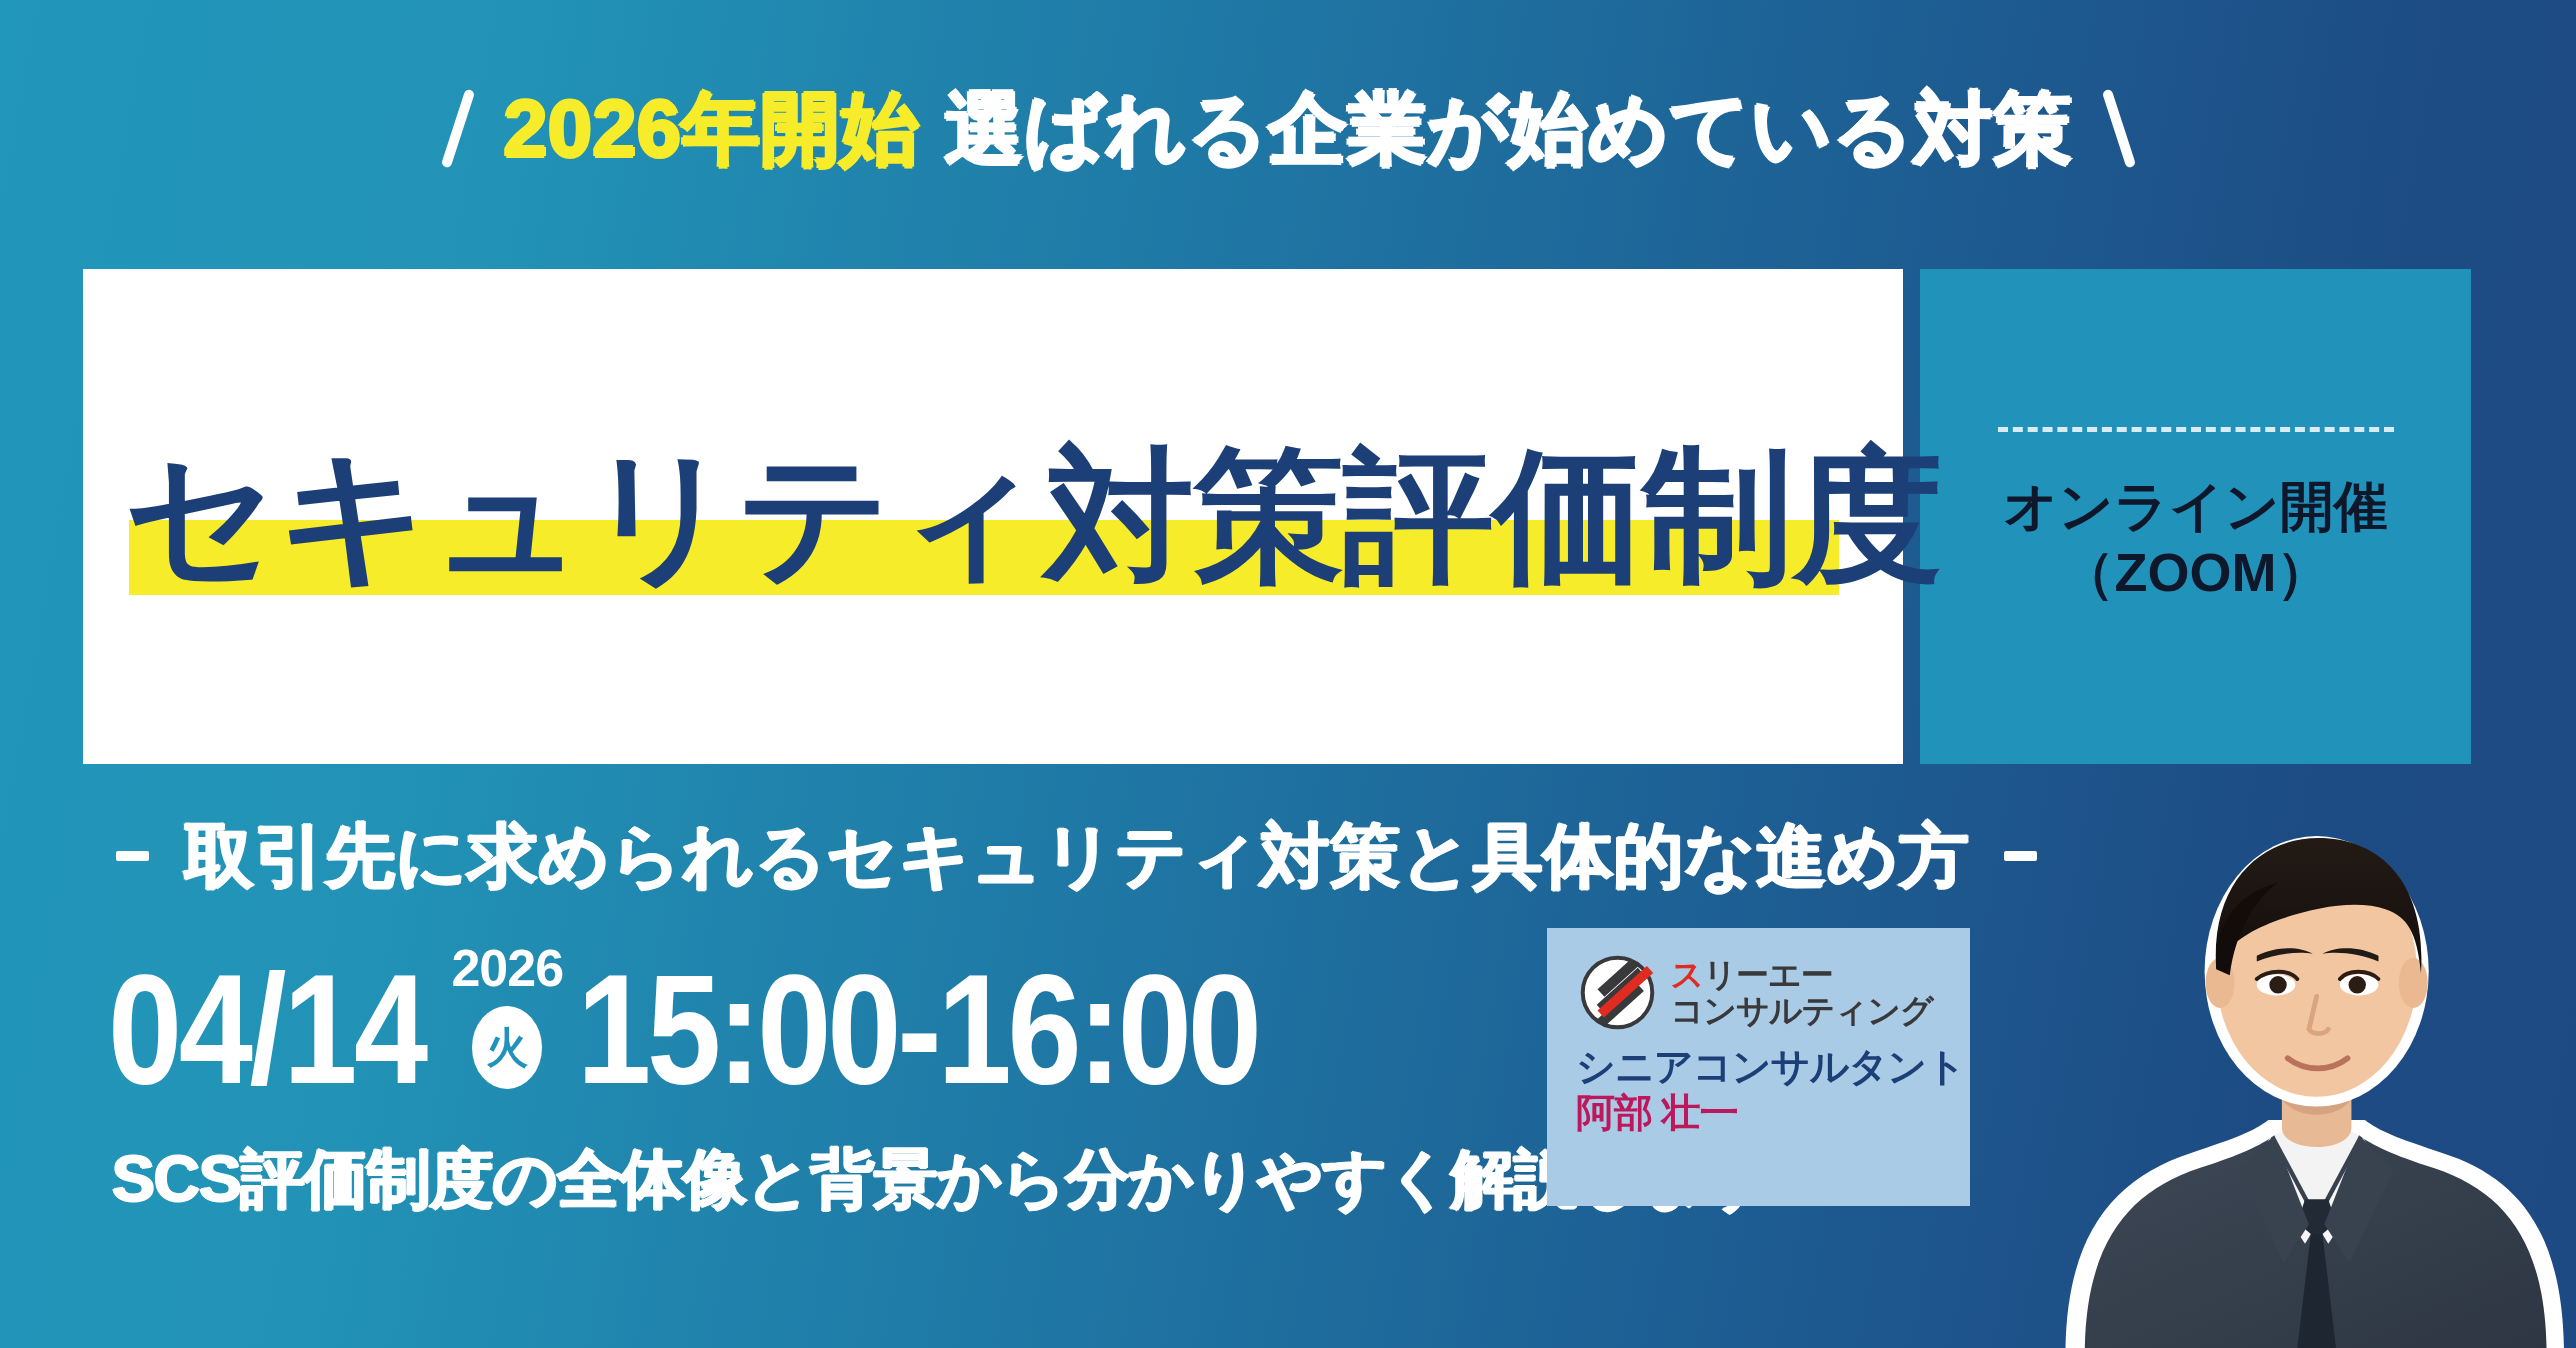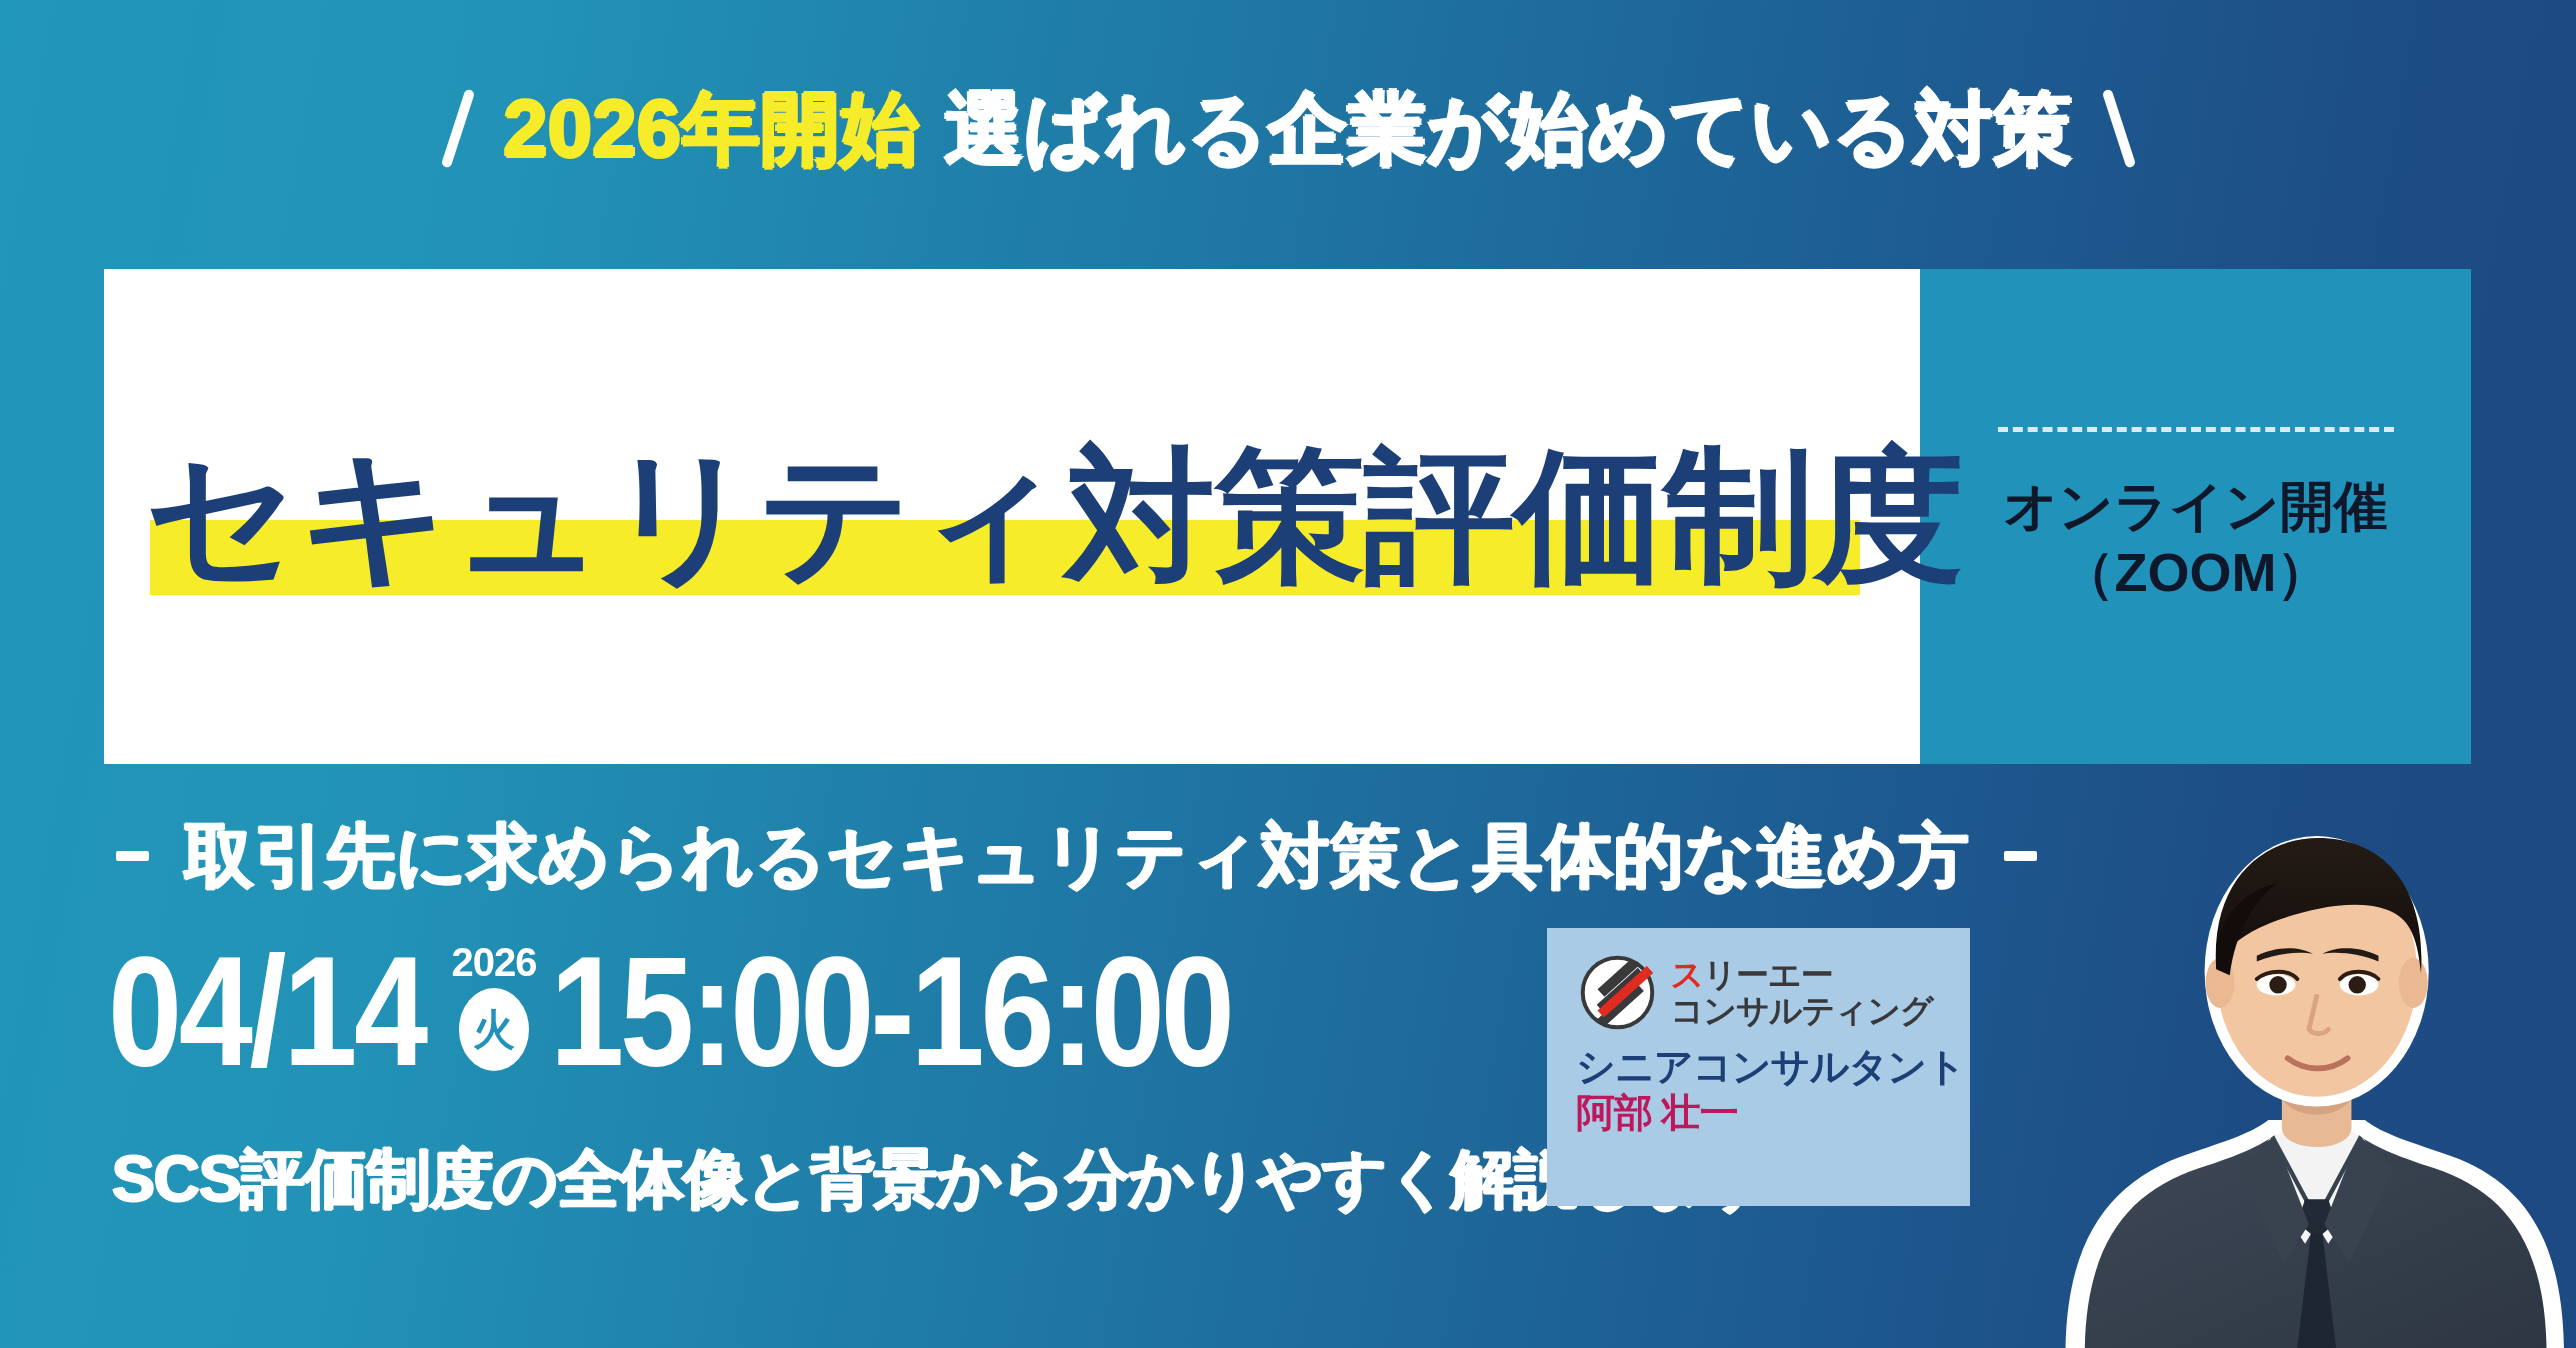--- a/index.html
+++ b/index.html
@@ -56,21 +56,21 @@
     color: #ffffff;
     margin-left: 25px;
     text-shadow:
       1.9px 0 0 #ffffff, -1.9px 0 0 #ffffff,
       0 1.9px 0 #ffffff, 0 -1.9px 0 #ffffff;
   }
 
   
   .title-card {
     position: absolute;
-    left: 104px;
+    left: 83px;
     top: 269px;
     width: 1820px;
     height: 495px;
     background: #ffffff;
   }
   .title-inner {
     position: absolute;
     left: 0; right: 0; top: 0; bottom: 0;
     display: flex;
     flex-direction: column;
@@ -206,25 +206,25 @@
     white-space: nowrap;
   }
   .dt-stack {
     display: flex;
     flex-direction: column;
     align-items: center;
     margin-left: -25px;
     margin-bottom: 7.7px;
   }
   .dt-year {
-    font-size: 40px;
+    font-size: 52px;
     font-weight: 700;
     line-height: 1;
     letter-spacing: -1px;
-    margin-bottom: 6px;
+    margin-bottom: 12px;
   }
   .dt-dow {
     width: 70px;
     height: 83px;
     border-radius: 50%;
     background: #ffffff;
     color: #2193bb;
     display: flex;
     align-items: center;
     justify-content: center;

